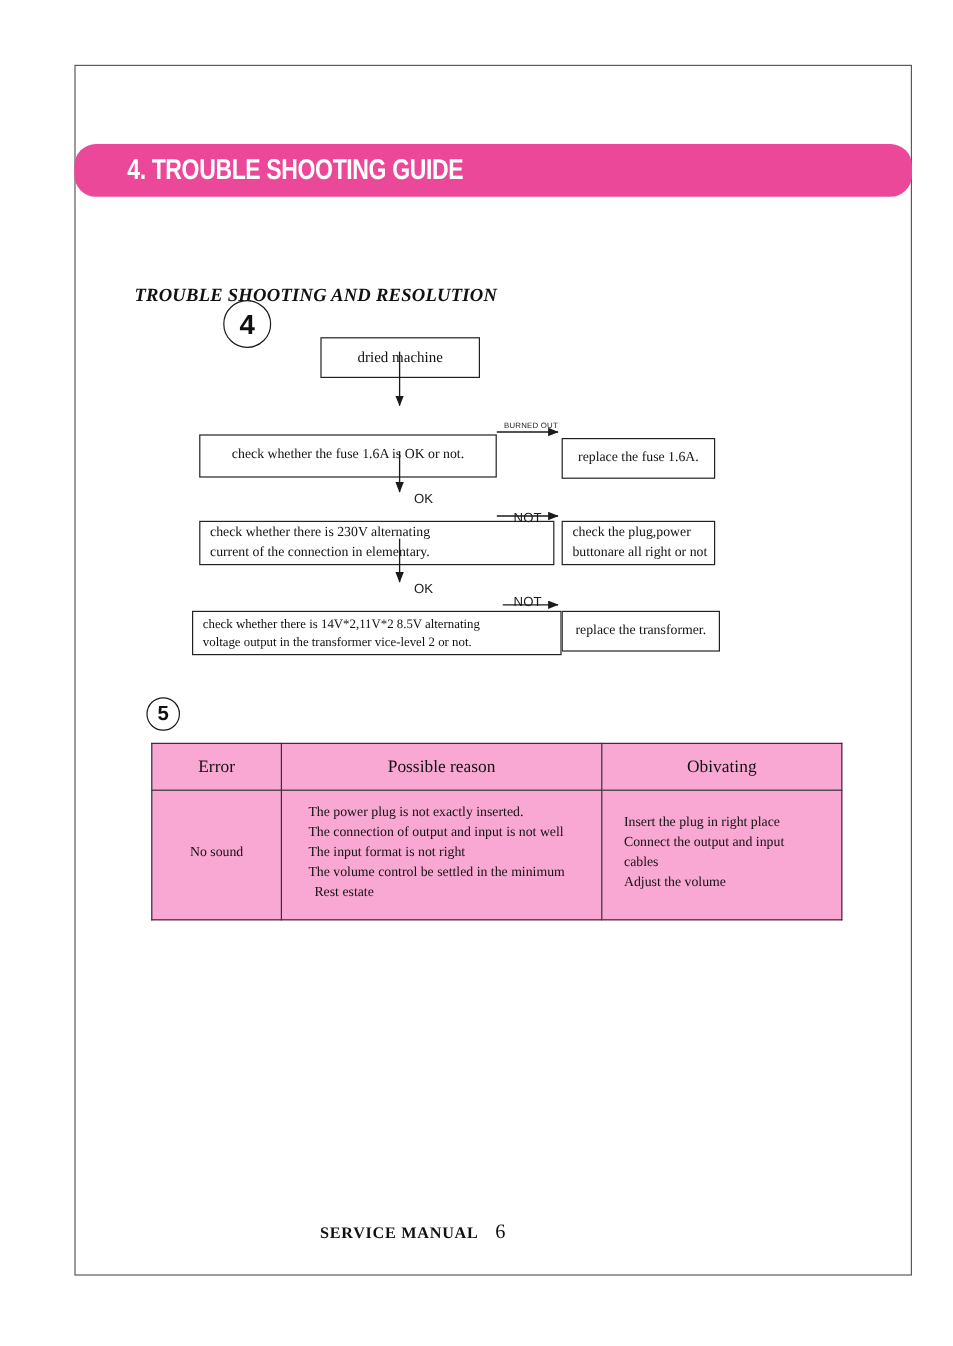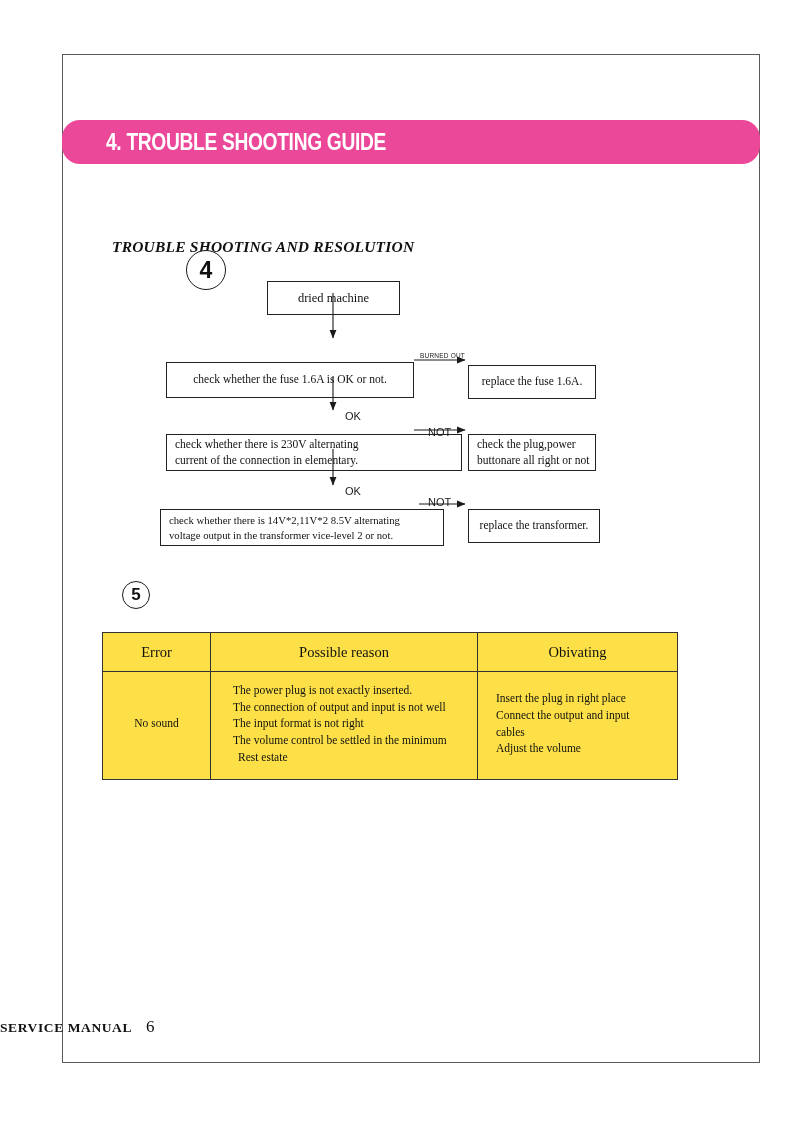--- a/index.html
+++ b/index.html
@@ -114,27 +114,26 @@
     white-space: nowrap;
     margin-top: 16px;
   }
   .edge-label.ok { font-size: 11px; }
   .edge-label.not { font-size: 11px; }
   .edge-label.burned { font-size: 6.5px; letter-spacing: 0.2px; }
 
   
   #trouble-table {
     position: absolute;
-    left: 102px;
+    left: 126px;
     top: 619px;
     width: 575px;
     border-collapse: collapse;
     table-layout: fixed;
-    background: #fde047;
-    margin-top: 13px;
+    background: #f9a8d4;
   }
   #trouble-table th, #trouble-table td {
     border: 1.1px solid #333333;
     font-family: "Liberation Serif", serif;
     color: #111111;
     vertical-align: middle;
   }
   #trouble-table th {
     font-weight: normal;
     font-size: 14.5px;
@@ -156,21 +155,21 @@
   #trouble-table td.obv-cell { padding-left: 18px; }
   .cell-line { display: block; white-space: nowrap; }
   .cell-line.indent { padding-left: 5px; }
 
   
   #footer {
     position: absolute;
     left: 0;
     top: 1017px;
     width: 794px;
-    text-align: left;
+    text-align: center;
     padding-right: 106px;
     box-sizing: border-box;
     white-space: nowrap;
   }
   #footer .f-label {
     font-family: "Liberation Serif", serif;
     font-weight: bold;
     font-size: 13.5px;
     letter-spacing: 0.6px;
   }
@@ -214,21 +213,21 @@
   </span>
 </div>
 
 <div class="fc-box left" style="left:468px; top:412px; width:128px; height:37px;">
   <span>
     <span class="cell-line">check the plug,power</span>
     <span class="cell-line">buttonare all right or not</span>
   </span>
 </div>
 
-<div class="fc-box left" style="left:160px; top:487px; width:284px; height:37px; font-size:10.7px;">
+<div class="fc-box left" style="left:160px; top:487px; width:308px; height:37px; font-size:10.7px;">
   <span>
     <span class="cell-line">check whether there is 14V*2,11V*2 8.5V alternating</span>
     <span class="cell-line">voltage output in the transformer vice-level 2 or not.</span>
   </span>
 </div>
 
 <div class="fc-box center" style="left:468px; top:487px; width:132px; height:34px;">
   <span>replace the transformer.</span>
 </div>
 

